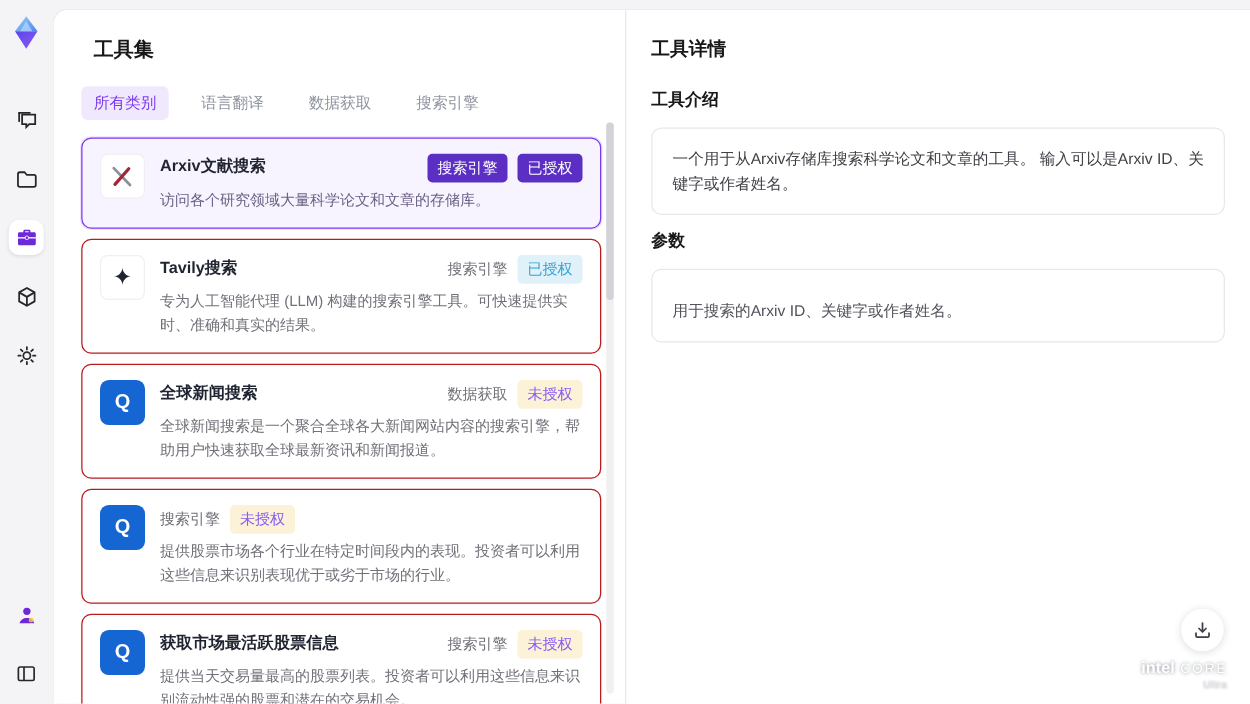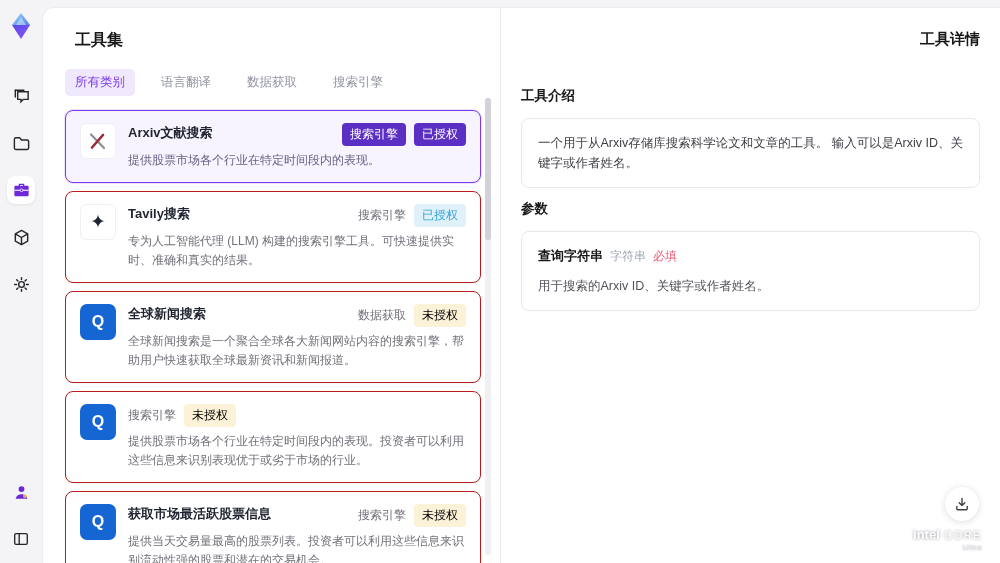--- a/index.html
+++ b/index.html
@@ -51,31 +51,31 @@
   .icon-juhe { background:#1566d2; color:#fff; font-weight:bold; font-size:16px; border-radius:7px; }
   .icon-tavily { font-size:19px; color:#1f2430; }
   .tool-main { flex:1; min-width:0; }
   .tool-top { display:flex; align-items:flex-start; }
   .tool-title { font-size:13px; font-weight:bold; color:#1f2430; flex:1; padding-top:1px; }
   .tool-tags { display:flex; gap:8px; align-items:center; }
   .badge { font-size:12px; padding:3px 8px; border-radius:4px; white-space:nowrap; }
   .badge-purple { background:#5b2ec4; color:#ffffff; }
   .cat-plain { font-size:12px; color:#71717a; white-space:nowrap; padding:3px 0; }
   .badge-blue { background:#e0f1fa; color:#38a3d4; }
-  .badge-yellow { background:#fbf2d7; color:#000000; }
+  .badge-yellow { background:#fbf2d7; color:#8b5cf6; }
   .tool-desc { font-size:12px; color:#71717a; line-height:1.58; margin-top:5px; }
   .selected .tool-desc { color:#6b6186; }
   .scroll-track {
     position:absolute; right:9px; top:90px; bottom:8px; width:6px;
     background:#f0f0f2; border-radius:3px;
   }
   .scroll-thumb { position:absolute; top:0; left:0; width:6px; height:142px; background:#d2d2d8; border-radius:3px; }
   
   .detail-panel { flex:1; border-left:1px solid #e8e8ec; padding:14px 20px; position:relative; background:#fff; }
-  .detail-title { font-size:15px; font-weight:bold; margin:8px 0 38px;text-align:right; }
+  .detail-title { font-size:15px; font-weight:bold; margin:8px 0 22px; }
   .section-heading { font-size:13.5px; font-weight:bold; margin:4px 0 13px; }
   .detail-box {
     border:1px solid #e8e8ec; border-radius:8px; background:#fff;
     padding:14px 16px; font-size:12.5px; color:#3f3f46; line-height:1.6; margin-bottom:12px;
   }
   .param-head { display:flex; align-items:baseline; gap:7px; }
   .param-name { font-size:13px; font-weight:bold; color:#18181b; }
   .param-type { font-size:12px; color:#9ca3af; }
   .param-required { font-size:12px; color:#f05b72; }
   .param-desc { margin-top:9px; font-size:12.5px; color:#52525b; }
@@ -188,21 +188,21 @@
           </svg>
         </div>
         <div class="tool-main">
           <div class="tool-top">
             <span class="tool-title">Arxiv文献搜索</span>
             <span class="tool-tags">
               <span class="badge badge-purple">搜索引擎</span>
               <span class="badge badge-purple">已授权</span>
             </span>
           </div>
-          <div class="tool-desc">提供股票市场各个行业在特定时间段内的表现。</div>
+          <div class="tool-desc">访问各个研究领域大量科学论文和文章的存储库。</div>
         </div>
       </div>
 
       <div class="card">
         <div class="tool-icon icon-frame icon-tavily">✦</div>
         <div class="tool-main">
           <div class="tool-top">
             <span class="tool-title">Tavily搜索</span>
             <span class="tool-tags">
               <span class="cat-plain">搜索引擎</span>
@@ -264,25 +264,20 @@
   <div class="detail-panel">
     <div class="detail-title">工具详情</div>
 
     <div class="section-heading">工具介绍</div>
     <div class="detail-box">
       <span>一个用于从Arxiv存储库搜索科学论文和文章的工具。 输入可以是Arxiv ID、关键字或作者姓名。</span>
     </div>
 
     <div class="section-heading">参数</div>
     <div class="detail-box">
-      <div class="param-head">
-        <span class="param-name">查询字符串</span>
-        <span class="param-type">字符串</span>
-        <span class="param-required">必填</span>
-      </div>
       <div class="param-desc">用于搜索的Arxiv ID、关键字或作者姓名。</div>
     </div>
 
     <div class="download-fab">
       <svg width="16" height="16" viewBox="0 0 16 16" fill="none" stroke="#3f3f46" stroke-width="1.4" stroke-linecap="round" stroke-linejoin="round">
         <path d="M8 2.5v7M5.2 6.8L8 9.6l2.8-2.8"></path>
         <path d="M2.8 10.5v2.2a1 1 0 0 0 1 1h8.4a1 1 0 0 0 1-1v-2.2"></path>
       </svg>
     </div>
 

